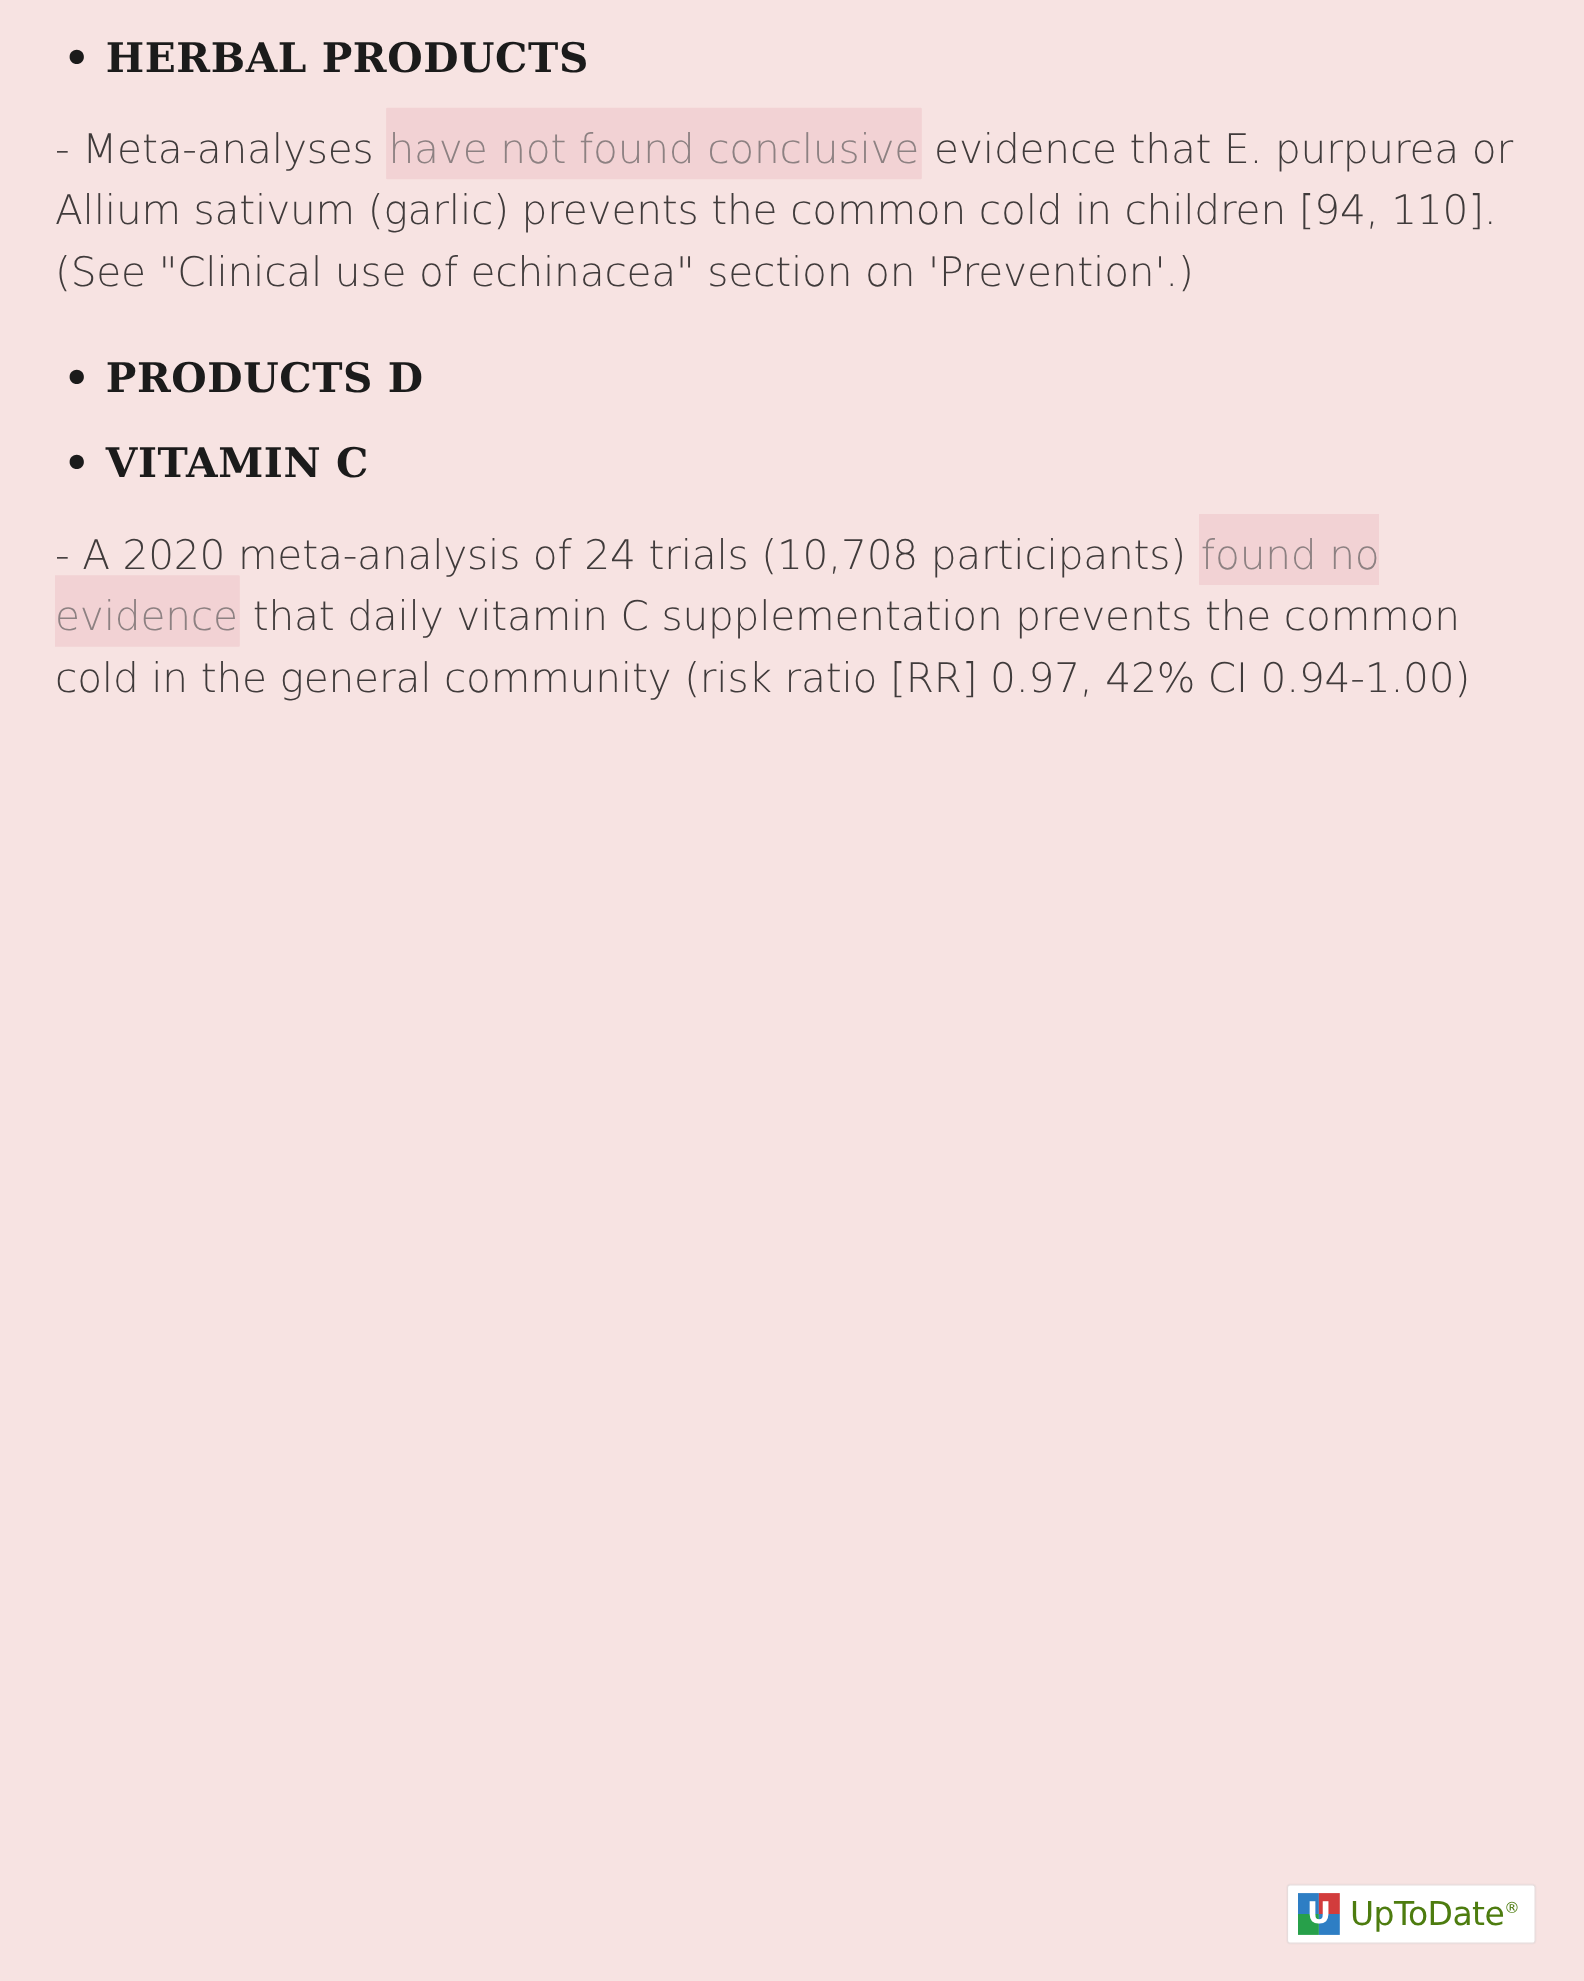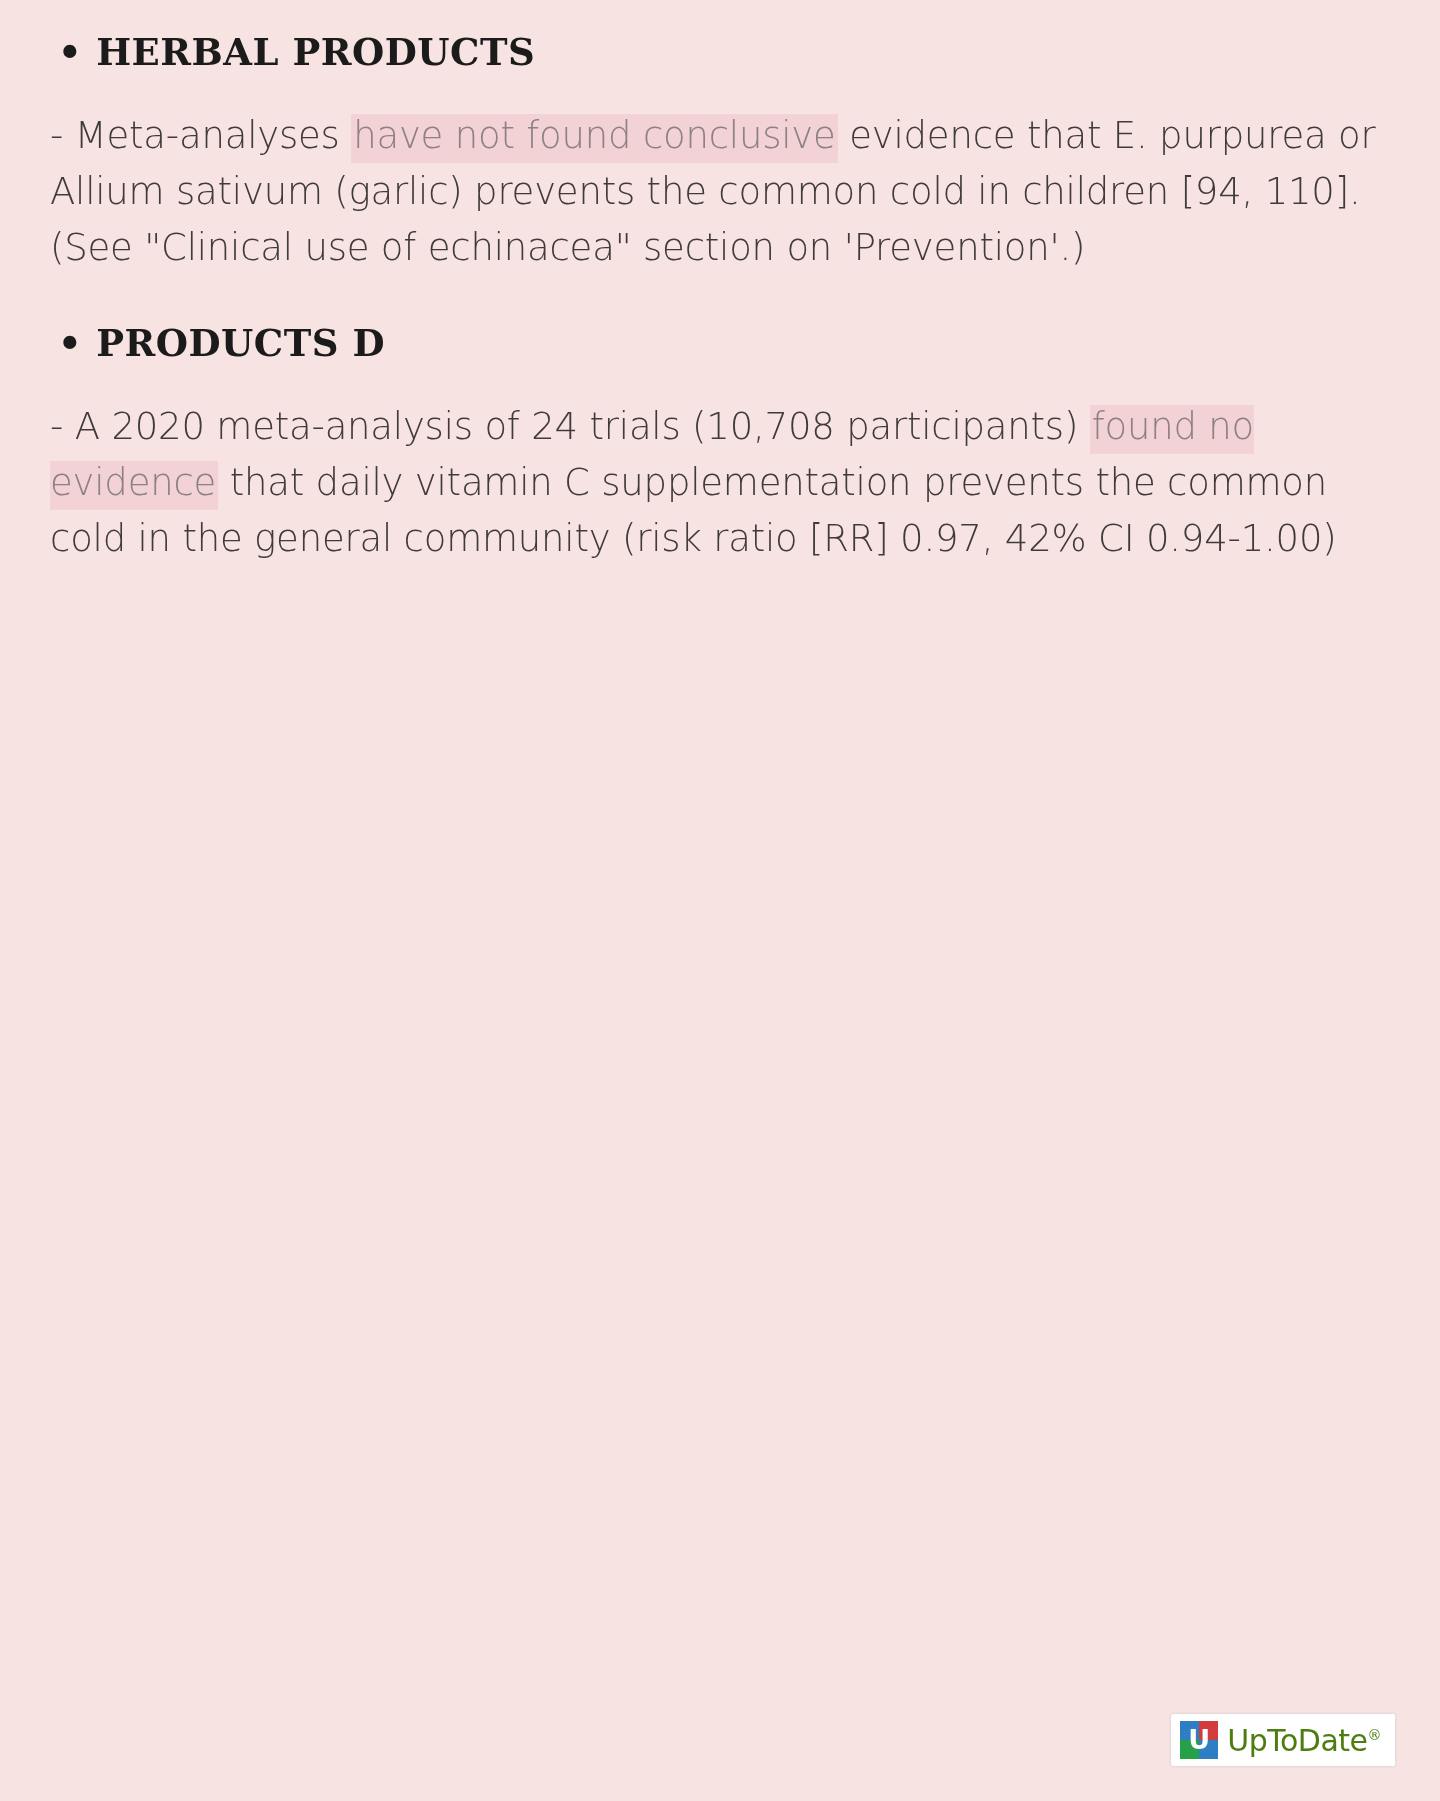--- a/index.html
+++ b/index.html
@@ -43,21 +43,21 @@
     font-size: 37px;
     line-height: 1.52;
     color: #403b3b;
     margin: 0 0 44px 0;
     letter-spacing: -0.2px;
     font-weight: 350;
   }
   .hl {
     background: #f2d2d4;
     color: #8d8182;
-    padding: 0 2px 6px 2px;
+    padding: 16px 2px 6px 2px;
     border-radius: 1px;
     margin-top: 44px;
   }
 
   
   .logo {
     position: absolute;
     right: 44px;
     bottom: 34px;
     display: flex;
@@ -119,20 +119,23 @@
     <p class="body-text"><span>- Meta-analyses </span><span class="hl">have not found conclusive</span><span> evidence that E. purpurea or Allium sativum (garlic) prevents the common cold in children [94, 110]. (See "Clinical use of echinacea" section on 'Prevention'.)</span></p>
   </div>
 
   <div class="section">
     <h2 class="heading">
       <span class="bullet">•</span><span>PRODUCTS D</span>
     </h2>
   </div>
 
   <div class="section">
+    <h2 class="heading">
+      <span class="bullet">•</span><span>VITAMIN C</span>
+    </h2>
     <p class="body-text"><span>- A 2020 meta-analysis of 24 trials (10,708 participants) </span><span class="hl">found no evidence</span><span> that daily vitamin C supplementation prevents the common cold in the general community (risk ratio [RR] 0.97, 42% CI 0.94-1.00)</span></p>
   </div>
 
   <div class="logo">
     <span class="logo-mark">
       <span class="q q1"></span>
         <span class="q q2"></span>
         <span class="q q3"></span>
         <span class="q q4"></span>
       <span class="u">U</span>

